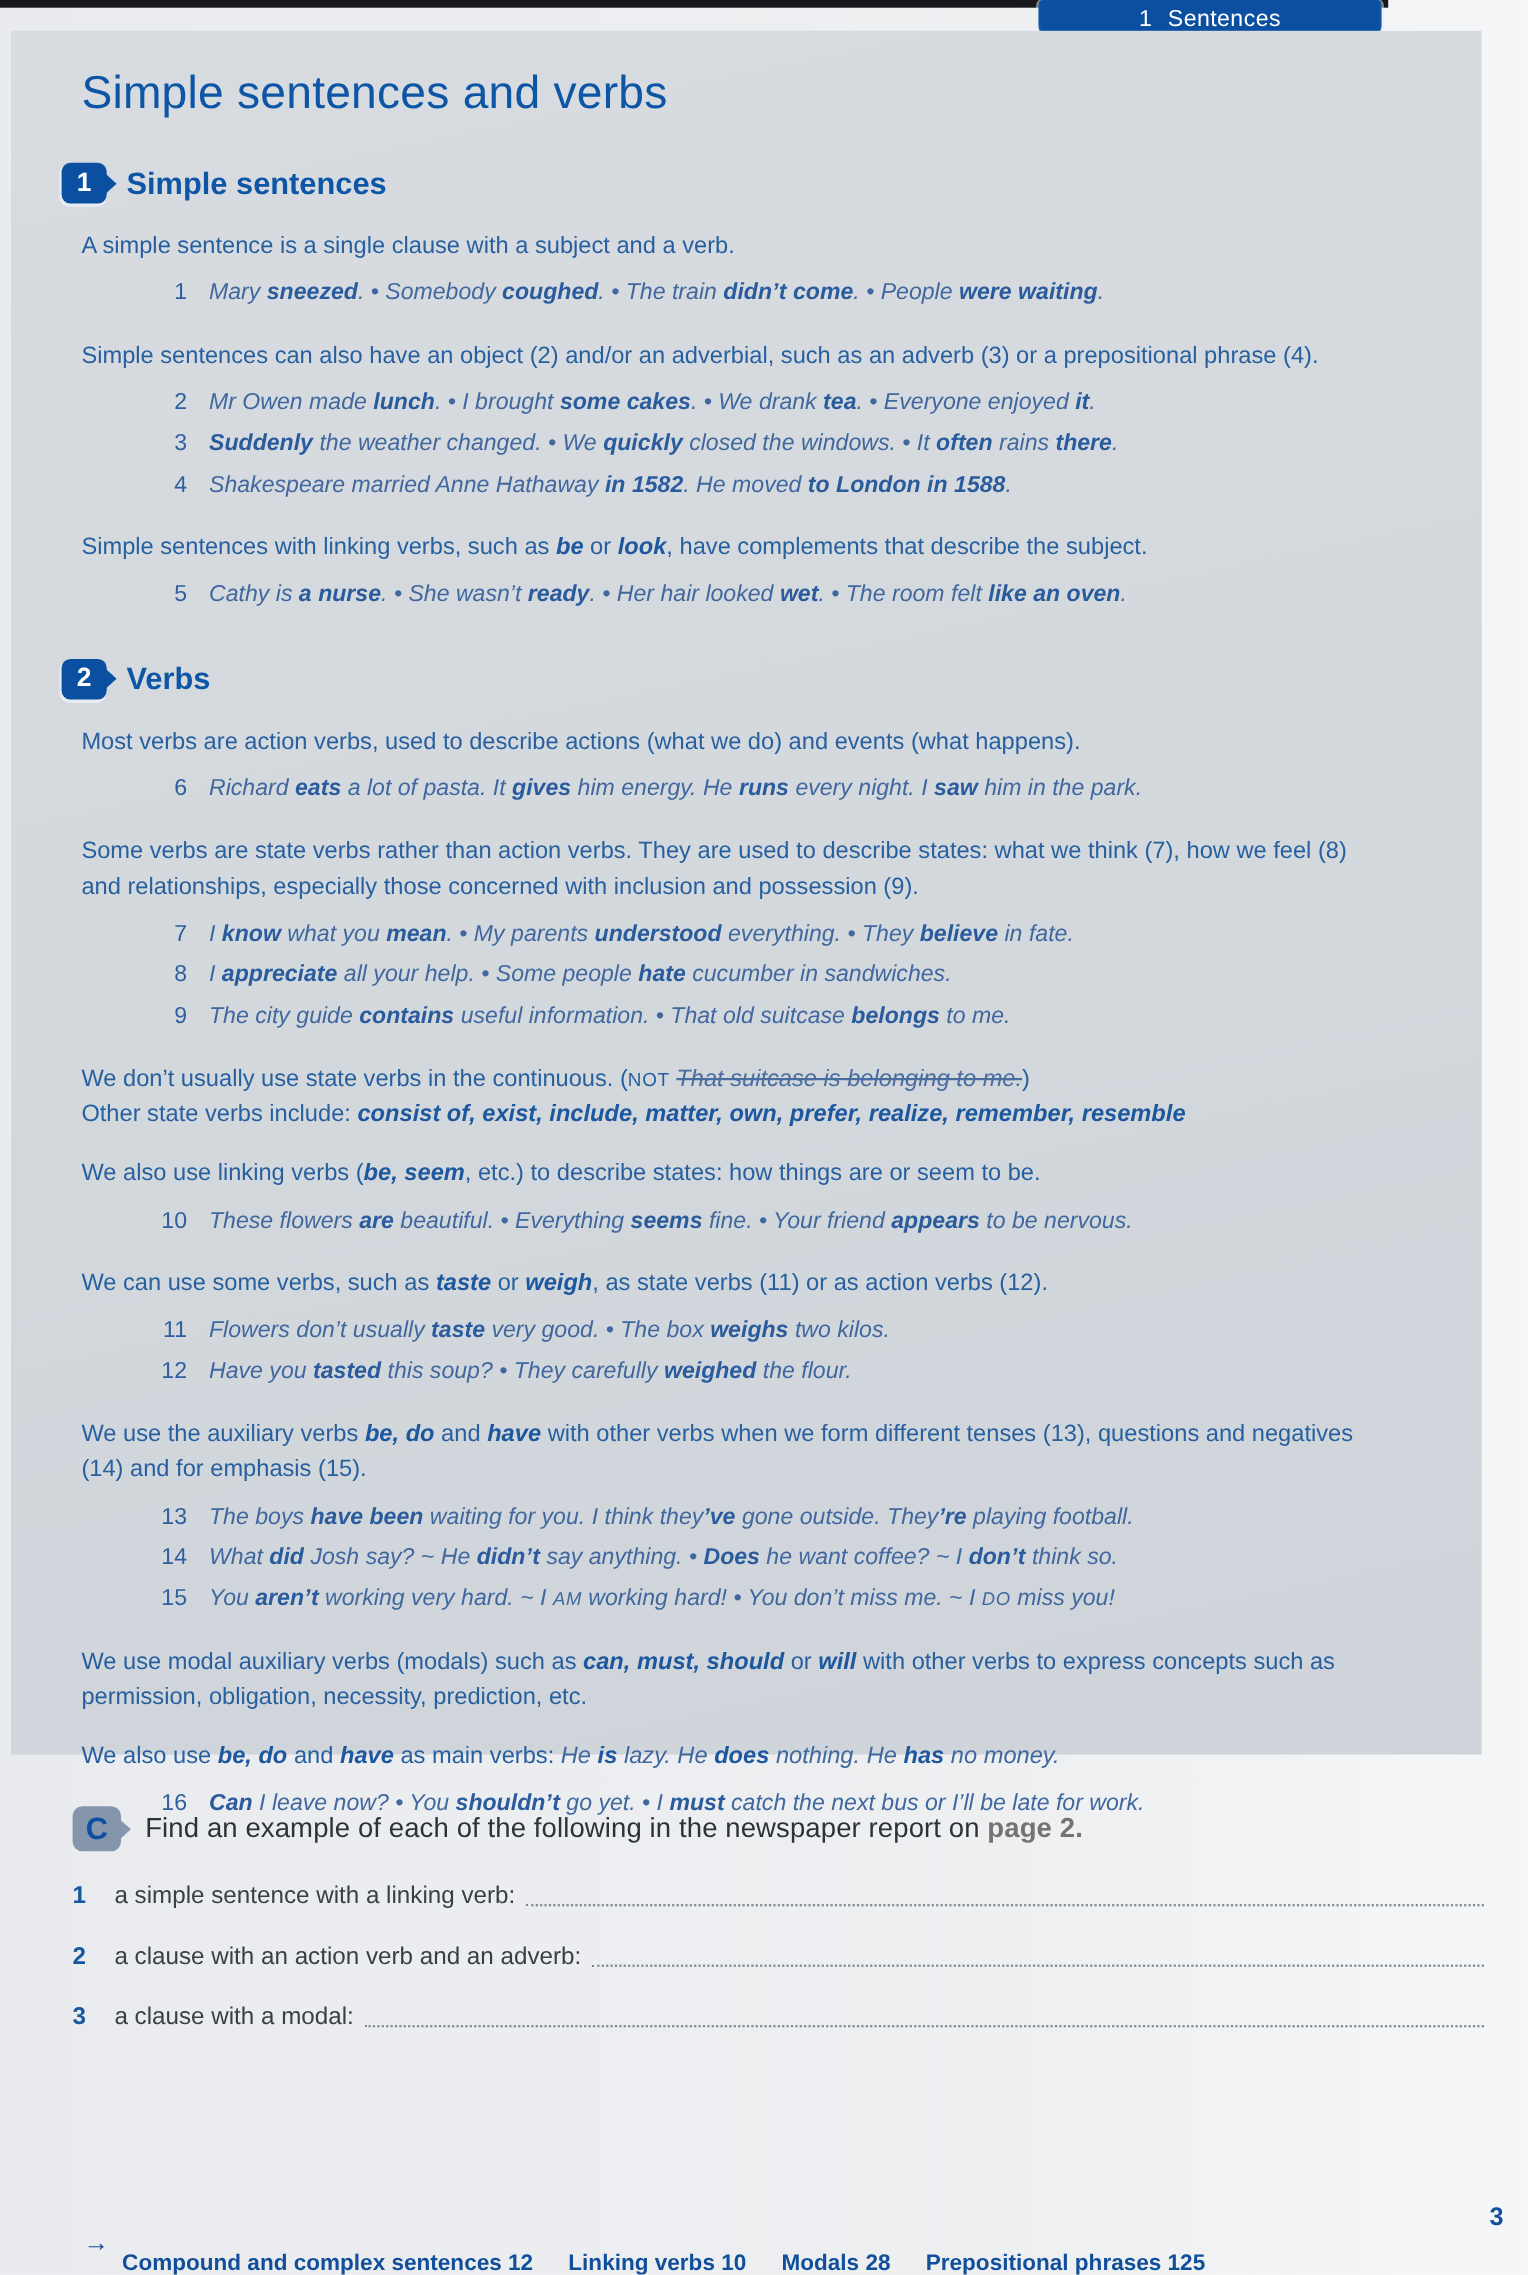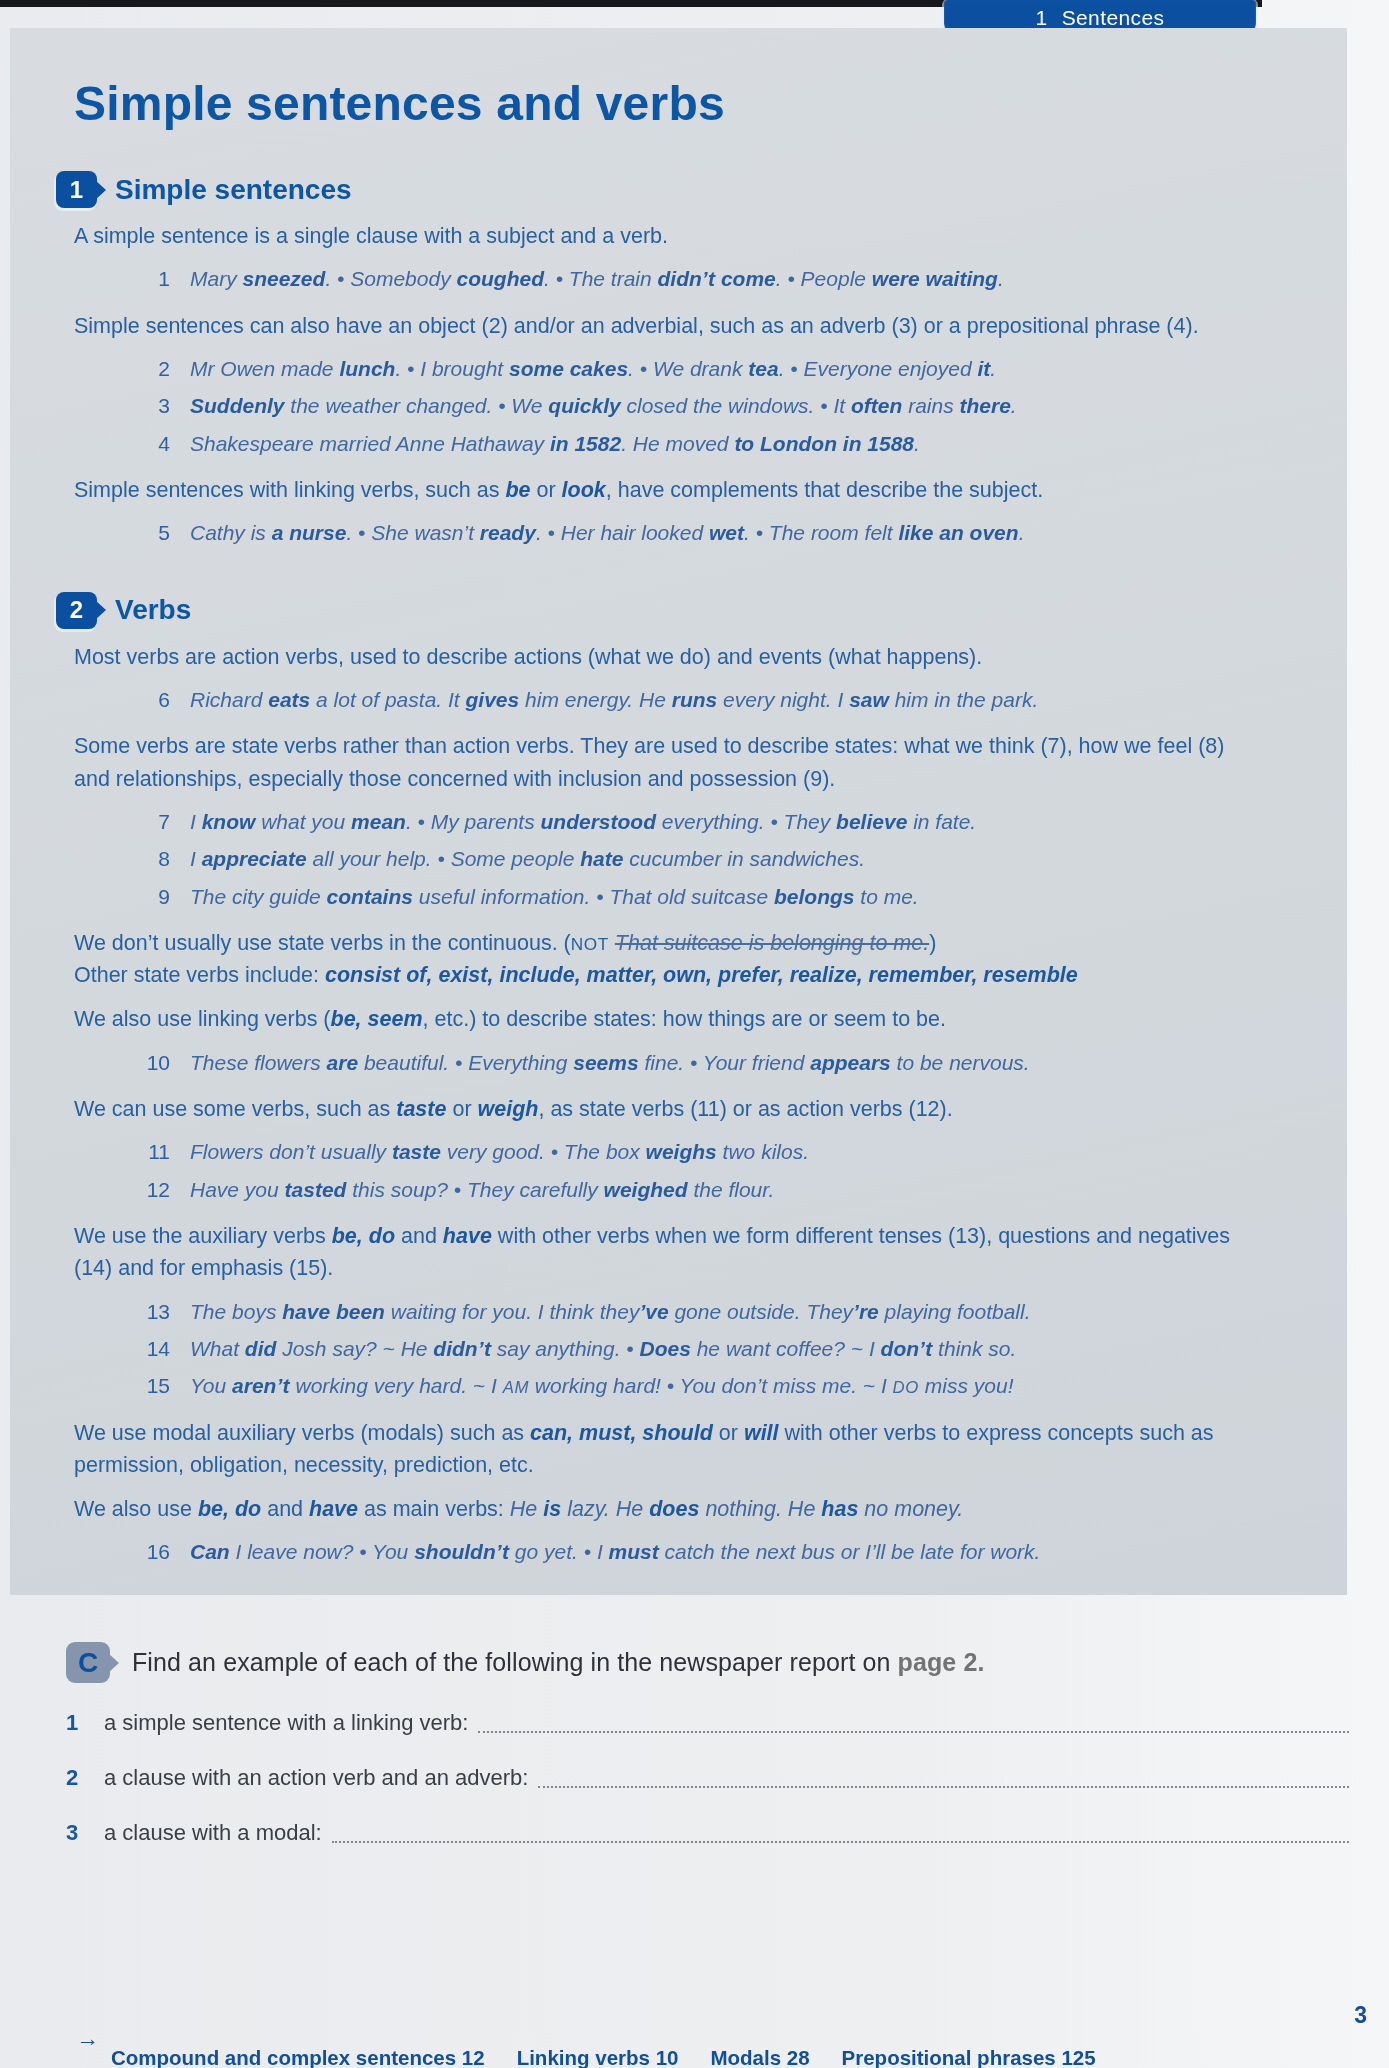--- a/index.html
+++ b/index.html
@@ -15,34 +15,34 @@
     display:flex;align-items:center;justify-content:center;
     font-size:21px;letter-spacing:.4px;
     box-shadow:0 1px 0 2px rgba(230,236,245,.55), inset 0 -1px 2px rgba(255,255,255,.25);
   }
   .unit-tab .num{margin-right:14px;}
   .panel{
     position:absolute;left:10px;top:28px;width:1337px;height:1567px;
     background:linear-gradient(168deg,#d8dce1 0%,#d3d8dd 55%,#cfd4da 100%);
     box-sizing:border-box;padding:0 60px 0 64px;
   }
-  .page-title{margin:48px 0 0 0;font-size:48px;font-weight:bold;color:#0d56a6;letter-spacing:.2px;}
+  .page-title{margin:32px 0 0 0;font-size:42px;font-weight:normal;color:#0d56a6;letter-spacing:.2px;}
   .section{margin-top:40px;}
   .sec-head{display:flex;align-items:center;gap:18px;margin-left:-18px;}
   .badge{
     position:relative;width:41px;height:37px;background:#0b4fa1;border-radius:8px;
     color:#fff;font-weight:bold;font-size:24px;display:flex;align-items:center;justify-content:center;
     box-shadow:-1px 2px 0 1px rgba(245,248,252,.6);
   }
   .badge::after{
     content:"";position:absolute;right:-9px;top:50%;transform:translateY(-50%);
     border-top:10px solid transparent;border-bottom:10px solid transparent;border-left:11px solid #0b4fa1;
   }
   .sec-title{font-size:28px;font-weight:bold;color:#0d56a6;}
-  .para{margin-top:12px;font-size:21.5px;line-height:1.5;color:#28609f;max-width:1185px;}
+  .para{margin-top:22px;font-size:21.5px;line-height:1.5;color:#28609f;max-width:1185px;}
   .para .b{font-weight:bold;font-style:italic;color:#1d579e;}
   .para .i{font-style:italic;color:#3f689f;}
   .para .i.b{font-weight:bold;color:#1d579e;}
   .strike{font-style:italic;text-decoration:line-through;color:#4a6d9f;text-align:center;}
   .sc{font-size:.8em;letter-spacing:.6px;}
   .examples{margin-top:8px;margin-left:40px;margin-bottom:6px;}
   .ex-row{display:flex;font-size:21px;line-height:1.78;color:#40689f;font-style:italic;}
   .ex-num{flex:0 0 56px;text-align:right;margin-right:20px;font-style:normal;color:#2e5f9e;}
   .ex-text .b{font-weight:bold;color:#2a5c9d;}
   .exercise{position:absolute;left:10px;top:1642px;width:1345px;box-sizing:border-box;padding-left:56px;}

